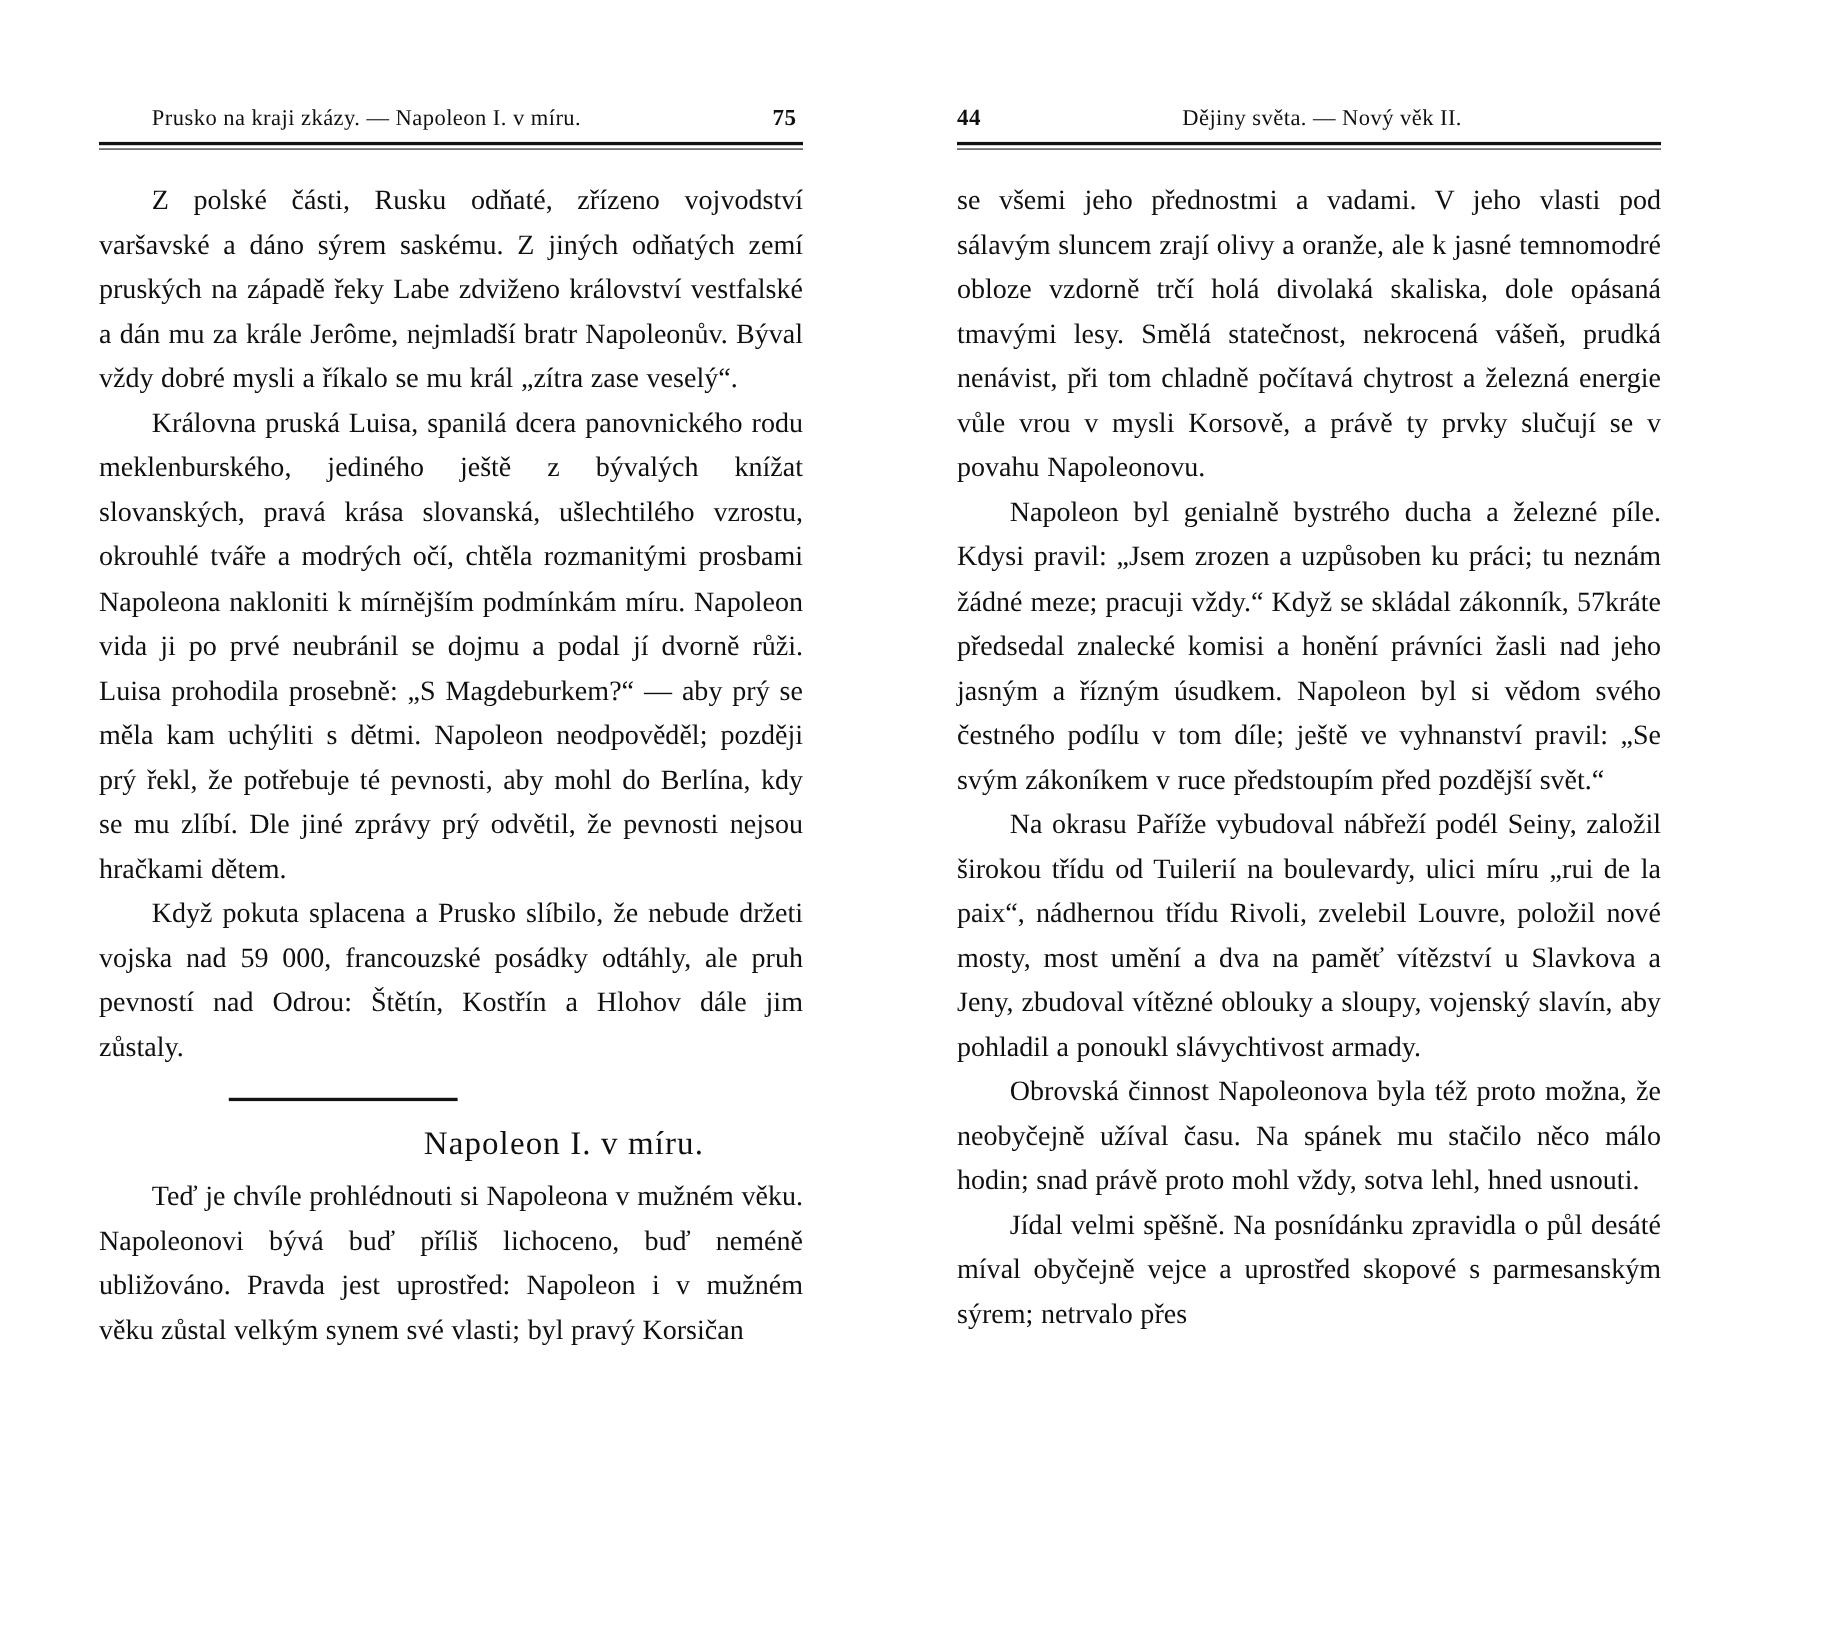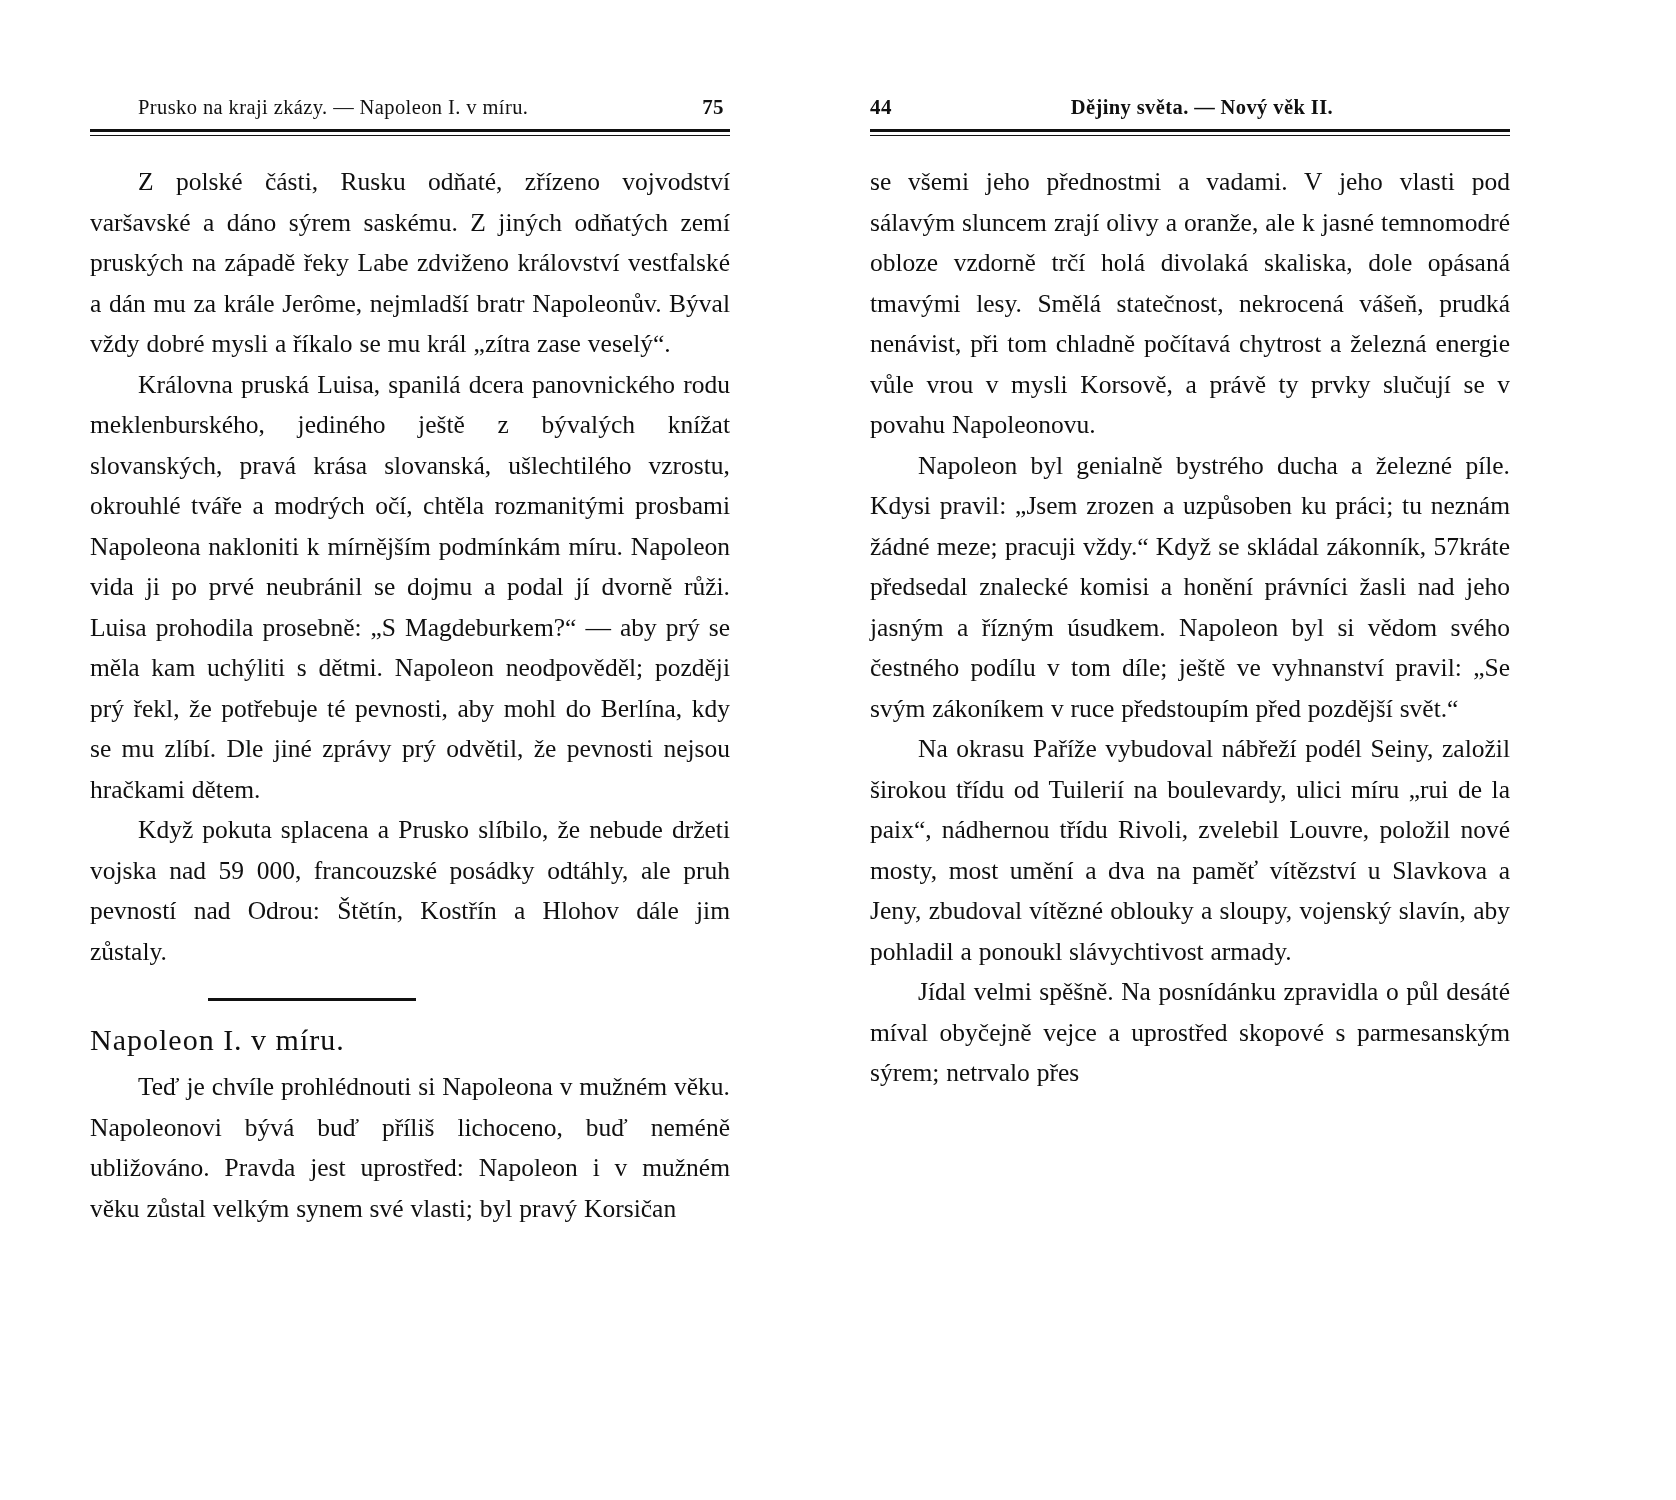--- a/index.html
+++ b/index.html
@@ -51,21 +51,20 @@
   .runhead-left .rh-folio {
     margin-left: auto;
     padding-right: 6px;
   }
   .runhead-right .rh-folio {
     margin-right: 42px;
   }
   .runhead-right .rh-title {
     margin: 0 auto;
     padding-right: 40px;
-    font-weight: bold;
   }
 
   .rule-double {
     margin-top: 8px;
     border-top: 3px solid #111;
     border-bottom: 1px solid #111;
     height: 3px;
   }
 
   .body-text {
@@ -85,21 +84,21 @@
     margin-top: 24px;
   }
 
   .divider {
     width: 208px;
     margin: 26px auto 22px 118px;
     border-top: 3px solid #111;
   }
 
   .section-title {
-    text-align: left;
+    text-align: right;
     font-size: 30px;
     letter-spacing: 1px;
     margin: 8px 0 10px 0;
     padding-right: 90px;
     font-family: "Liberation Serif", serif;
   }
 </style>
 </head>
 <body>
 
@@ -133,17 +132,18 @@
     <div class="runhead runhead-right">
       <span class="rh-folio">44</span>
       <span class="rh-title">Dějiny světa. — Nový věk II.</span>
     </div>
     <div class="rule-double"></div>
 
     <div class="body-text">
       <p class="noindent">se všemi jeho přednostmi a vadami. V jeho vlasti pod sálavým sluncem zrají olivy a oranže, ale k jasné temnomodré obloze vzdorně trčí holá divolaká skaliska, dole opásaná tmavými lesy. Smělá statečnost, nekrocená vášeň, prudká nenávist, při tom chladně počítavá chytrost a železná energie vůle vrou v mysli Korsově, a právě ty prvky slučují se v povahu Napoleonovu.</p>
       <p>Napoleon byl genialně bystrého ducha a železné píle. Kdysi pravil: „Jsem zrozen a uzpůsoben ku práci; tu neznám žádné meze; pracuji vždy.“ Když se skládal zákonník, 57kráte předsedal znalecké komisi a honění právníci žasli nad jeho jasným a řízným úsudkem. Napoleon byl si vědom svého čestného podílu v tom díle; ještě ve vyhnanství pravil: „Se svým zákoníkem v ruce předstoupím před pozdější svět.“</p>
       <p>Na okrasu Paříže vybudoval nábřeží podél Seiny, založil širokou třídu od Tuilerií na boulevardy, ulici míru „rui de la paix“, nádhernou třídu Rivoli, zvelebil Louvre, položil nové mosty, most umění a dva na paměť vítězství u Slavkova a Jeny, zbudoval vítězné oblouky a sloupy, vojenský slavín, aby pohladil a ponoukl slávychtivost armady.</p>
+      <p>Obrovská činnost Napoleonova byla též proto možna, že neobyčejně užíval času. Na spánek mu stačilo něco málo hodin; snad právě proto mohl vždy, sotva lehl, hned usnouti.</p>
       <p>Jídal velmi spěšně. Na posnídánku zpravidla o půl desáté míval obyčejně vejce a uprostřed skopové s parmesanským sýrem; netrvalo přes</p>
     </div>
   </div>
 
 </div>
 
 </body></html>

